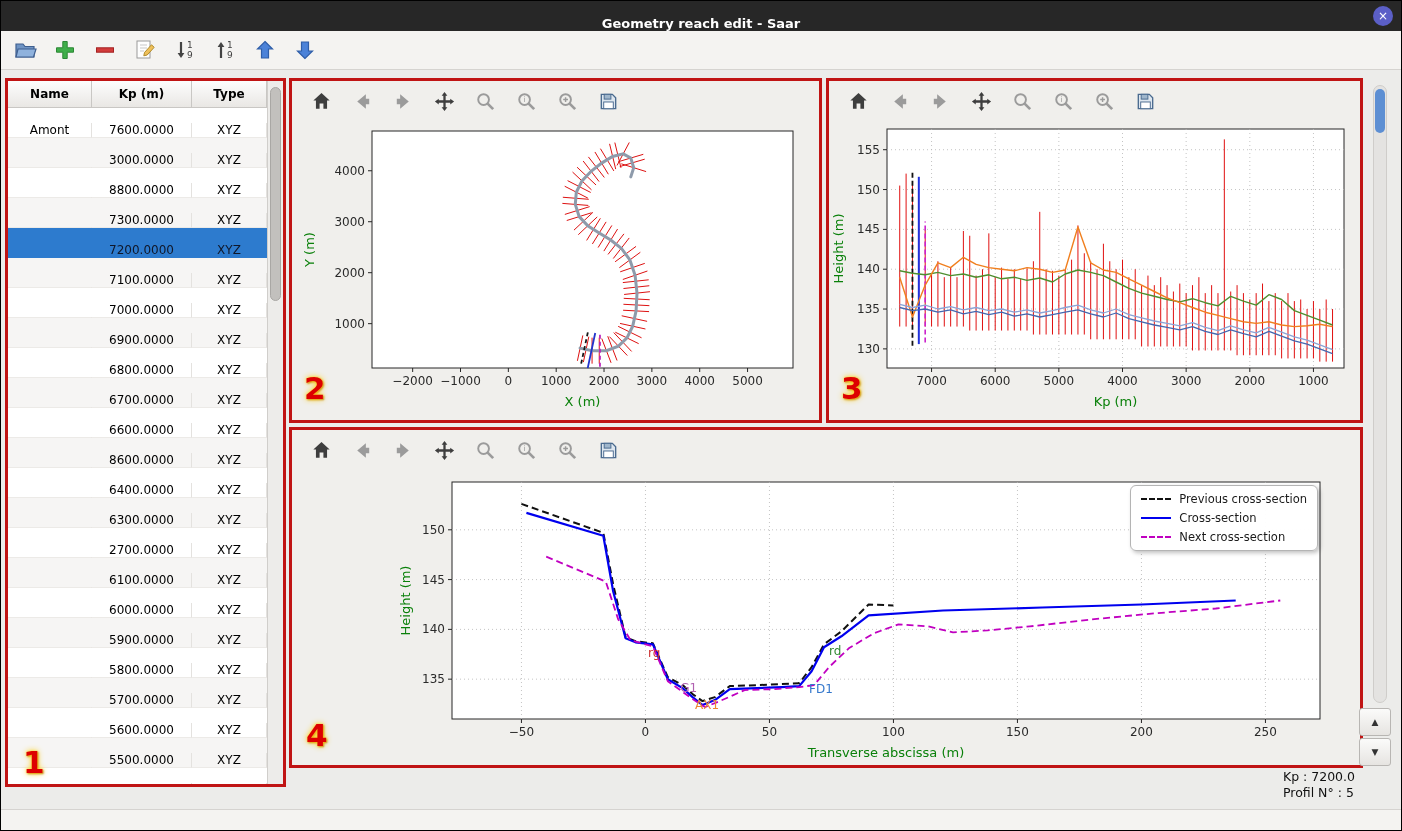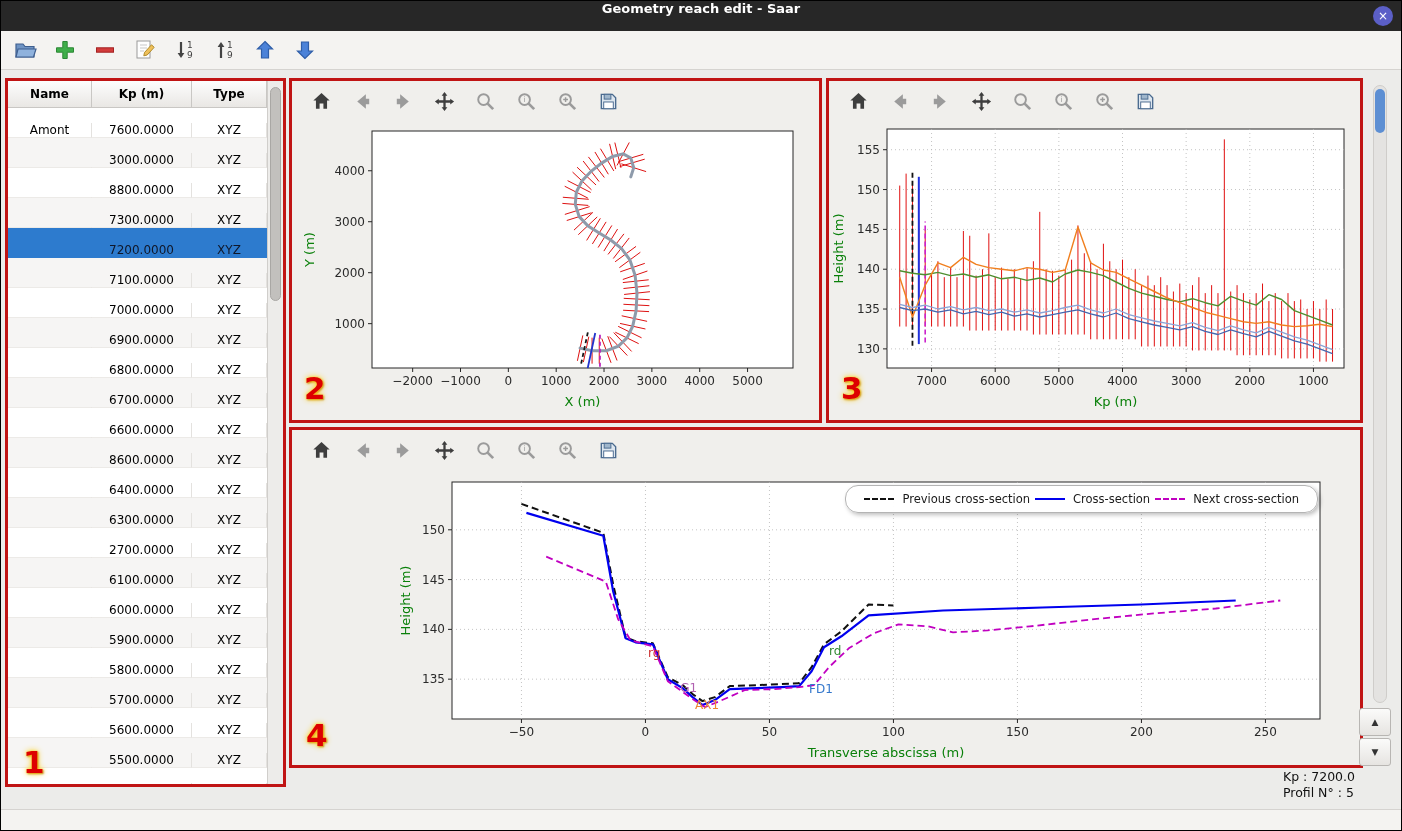--- a/index.html
+++ b/index.html
@@ -1,20 +1,20 @@
 <!DOCTYPE html>
 <html><head>
 <meta charset="utf-8">
 <style>
   html,body{margin:0;padding:0;background:#111;}
   .window{position:relative;width:1400px;height:829px;border:1px solid #000;background:#ececea;
           font-family:"DejaVu Sans",sans-serif;overflow:hidden;}
   
   .titlebar{position:absolute;top:0;left:0;right:0;height:30px;background:#272727;
-            display:flex;align-items:flex-start;justify-content:center;}
+            display:flex;align-items:flex-end;justify-content:center;}
   .titlebar .title{color:#ffffff;font-size:13px;font-weight:bold;}
   .close-btn{position:absolute;right:8px;top:5px;width:20px;height:20px;border-radius:50%;
              background:#5b5fc7;color:#fff;font-size:12px;line-height:20px;text-align:center;}
   
   .main-toolbar{position:absolute;top:30px;left:0;right:0;height:38px;background:#f4f3f1;
                 border-bottom:1px solid #d5d3d0;display:flex;align-items:center;padding-left:10px;gap:12px;}
   .tb-btn{width:28px;height:28px;display:flex;align-items:center;justify-content:center;border-radius:3px;}
   
   .panel{position:absolute;border:3px solid #c01414;background:#f0efec;box-sizing:border-box;overflow:hidden;}
   #panel-sections{left:4px;top:77px;width:281px;height:709px;background:#ffffff;}
@@ -37,21 +37,21 @@
   .tbl-scroll{width:16px;background:#edecea;border-left:1px solid #d0cecb;position:relative;box-sizing:border-box;}
   .tbl-thumb{position:absolute;left:2px;right:2px;top:6px;height:212px;background:#c2c0bd;
              border:1px solid #a9a7a4;border-radius:6px;}
   
   .plot-toolbar{height:40px;display:flex;align-items:center;gap:15px;padding-left:16px;background:#f0efec;}
   .pt-btn{width:26px;height:26px;display:flex;align-items:center;justify-content:center;}
   .plot-svg{display:block;background:#f0efec;}
   svg text{font-family:"DejaVu Sans",sans-serif;}
   
   .legend{position:absolute;top:55px;right:42px;background:rgba(255,255,255,0.96);border:1px solid #b4b4b4;
-          border-radius:13px;padding:6px 18px;display:flex;flex-direction:row;gap:5px;
+          border-radius:6px;padding:6px 10px;display:flex;flex-direction:column;gap:5px;
           box-shadow:2px 2px 4px rgba(0,0,0,0.25);}
   .legend-row{display:flex;align-items:center;gap:8px;font-size:11.5px;color:#1a1a1a;}
   .legend-line{width:30px;height:0;}
   
   .annot{position:absolute;font-size:31px;font-weight:bold;color:#dd0000;z-index:20;
          text-shadow:0 0 2px #ffdd33,0 0 6px #ffcc00,1px 1px 2px #aa6600;}
   #annot-1{left:22px;top:743px;}
   #annot-2{left:303px;top:369px;}
   #annot-3{left:840px;top:369px;}
   #annot-4{left:305px;top:716px;}

